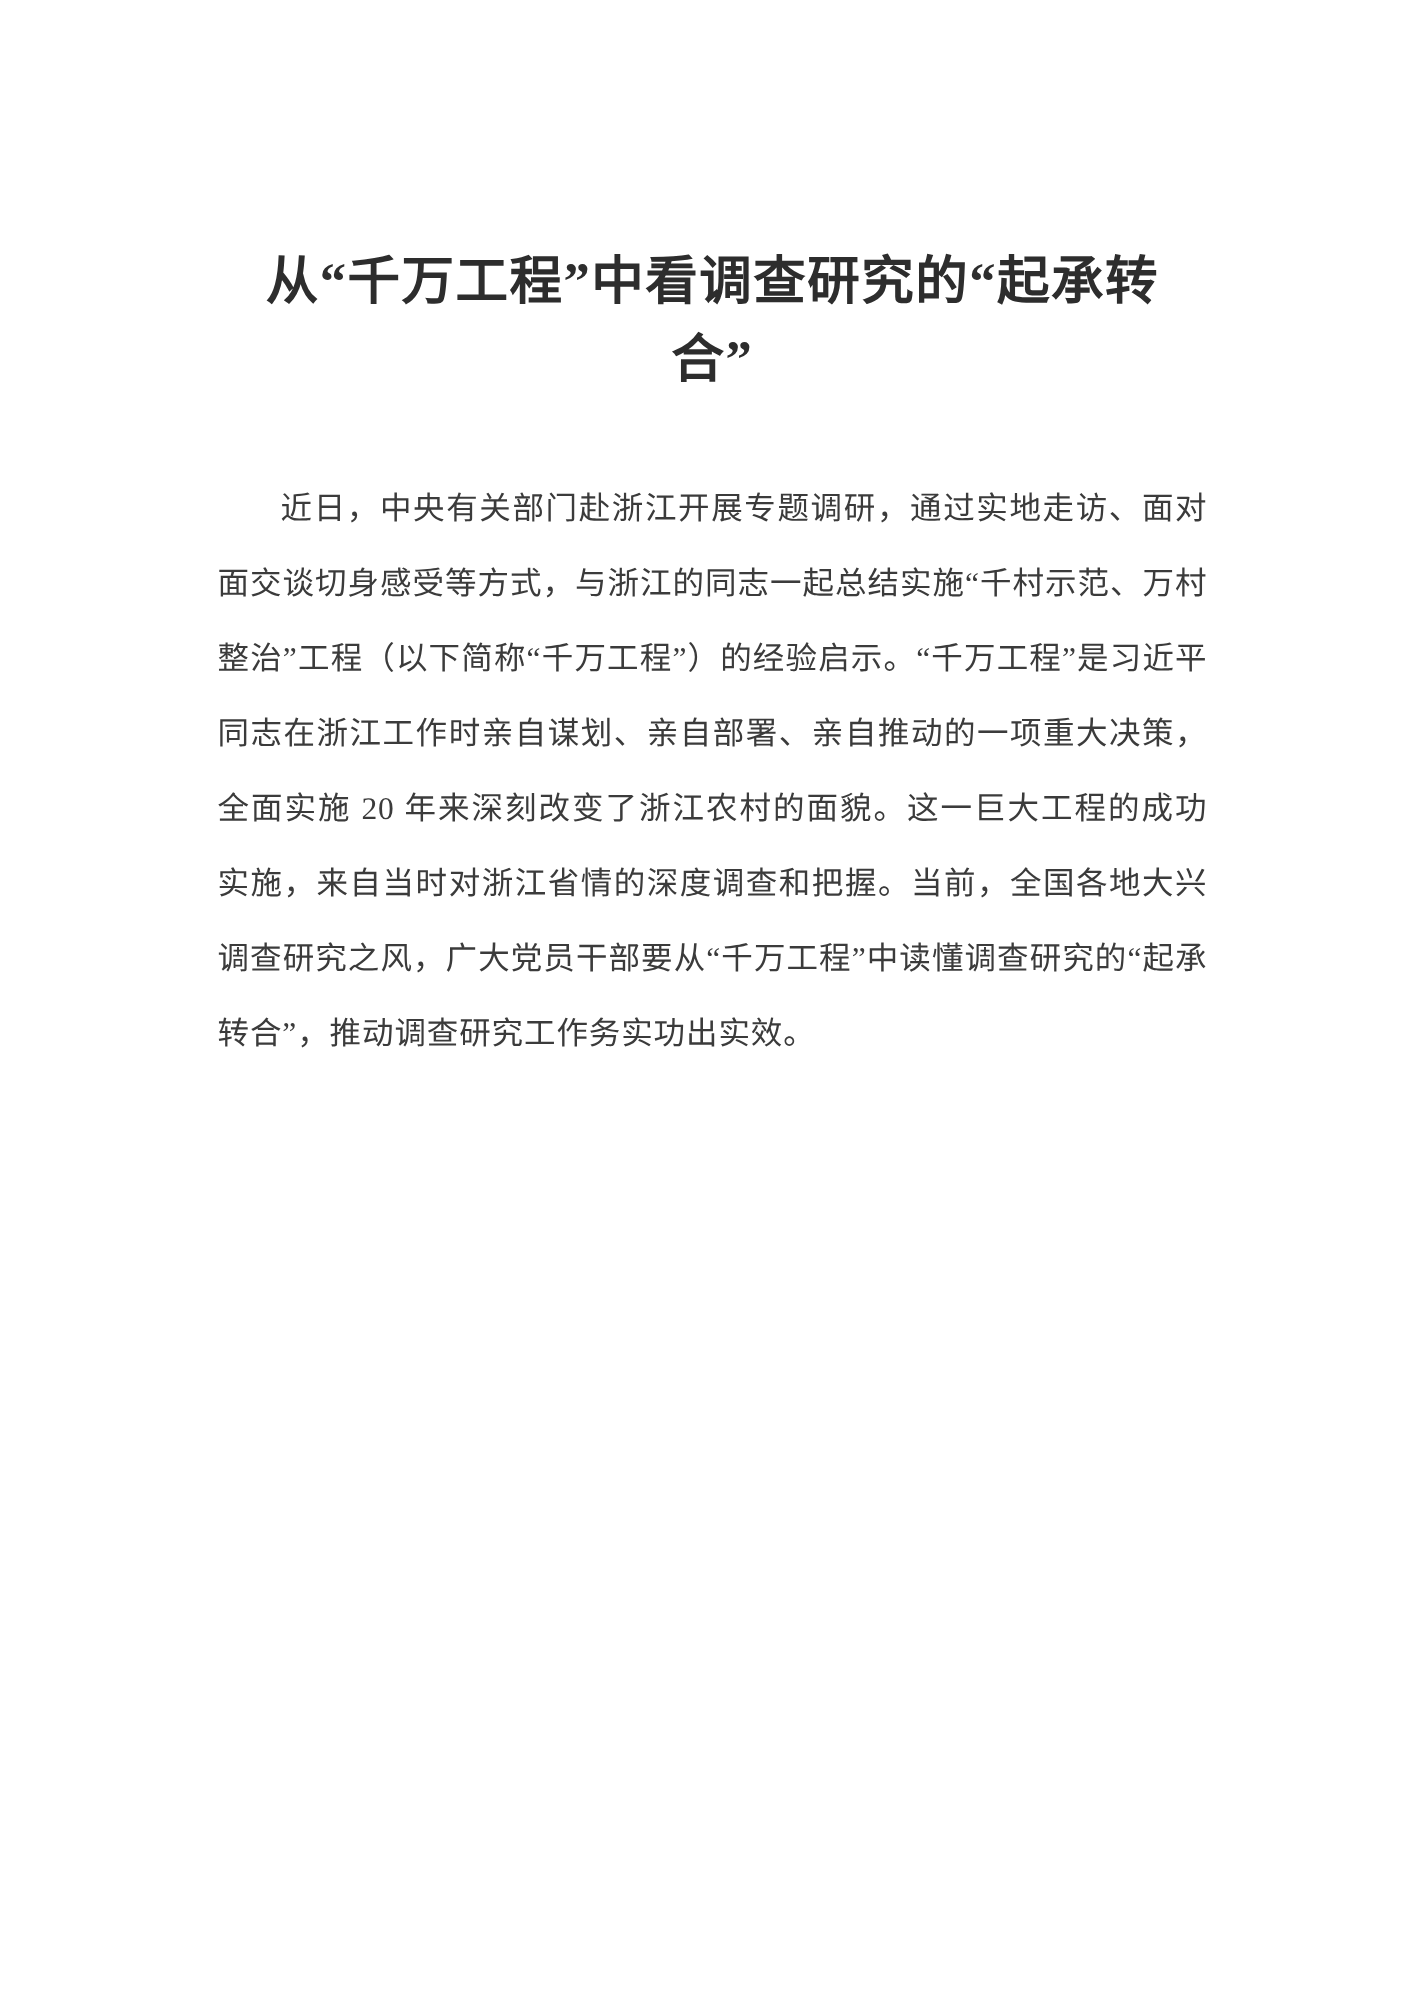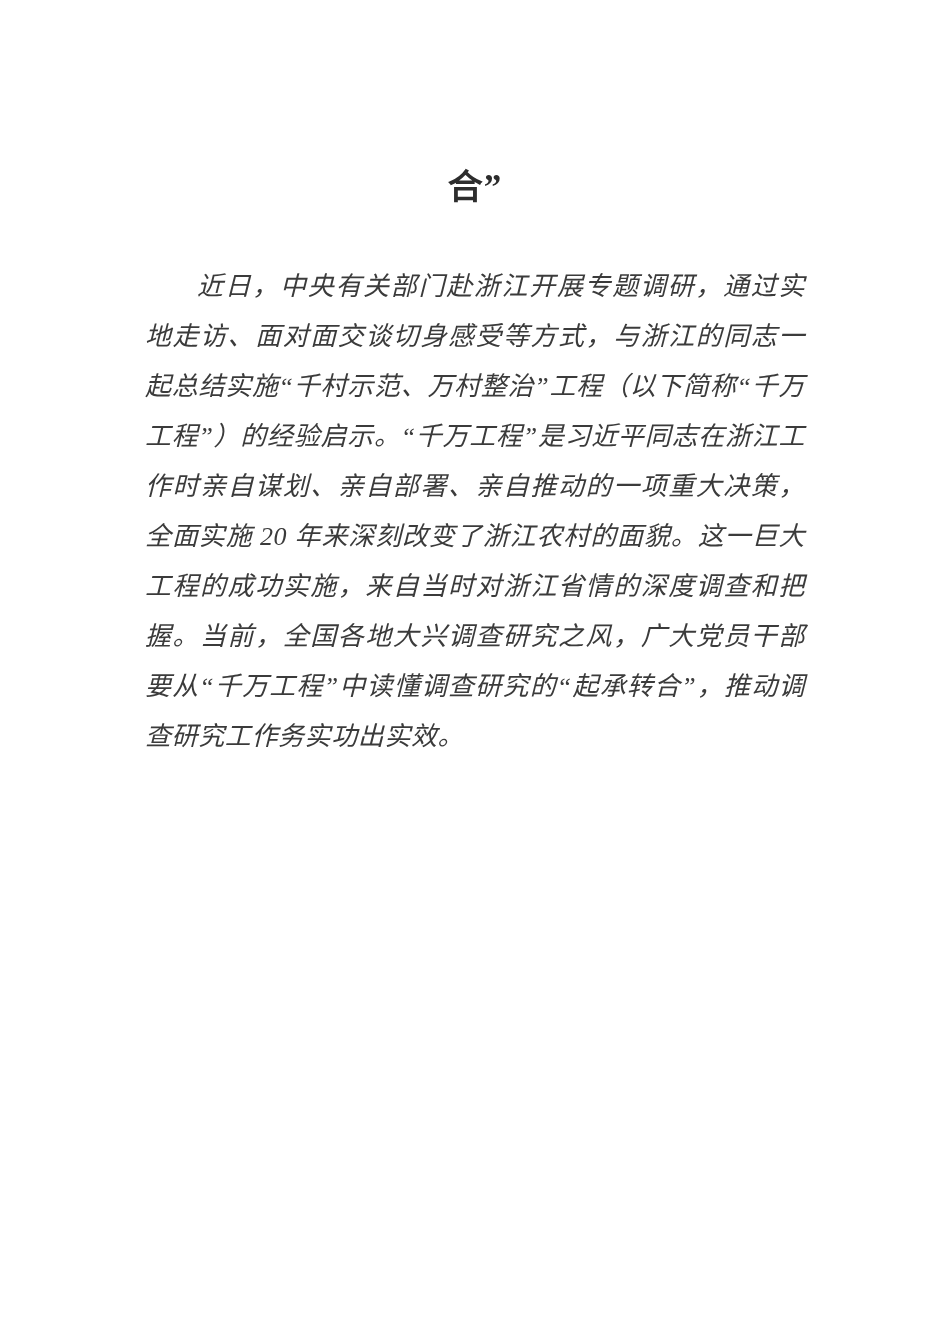--- a/index.html
+++ b/index.html
@@ -36,40 +36,40 @@
     letter-spacing:1px;
     text-align:center;
     font-family:"Liberation Serif", serif;
   }
   .doc-title .title-line{
     display:block;
   }
   .body-para{
     margin:0 0 50px 0;
     color:var(--body-color);
-    font-size:26px;
+    font-size:21px;
     line-height:50px;
     letter-spacing:0.6px;
     text-align:justify;
     text-indent:2em;
     font-family:"Liberation Serif", serif;
-    font-style:italic;
   }
   .body-para .lead-bold{
     font-weight:bold;
     color:var(--title-color);
   }
 </style>
 </head>
 <body>
 
 <div class="doc-page">
   <div class="doc-content">
 
     <h1 class="doc-title">
+      <span class="title-line">从“千万工程”中看调查研究的“起承转</span>
       <span class="title-line">合”</span>
     </h1>
 
     <p class="body-para">近日，中央有关部门赴浙江开展专题调研，通过实地走访、面对面交谈切身感受等方式，与浙江的同志一起总结实施“千村示范、万村整治”工程（以下简称“千万工程”）的经验启示。“千万工程”是习近平同志在浙江工作时亲自谋划、亲自部署、亲自推动的一项重大决策，全面实施 20 年来深刻改变了浙江农村的面貌。这一巨大工程的成功实施，来自当时对浙江省情的深度调查和把握。当前，全国各地大兴调查研究之风，广大党员干部要从“千万工程”中读懂调查研究的“起承转合”，推动调查研究工作务实功出实效。</p>
 
 
   </div>
 </div>
 
 </body></html>

